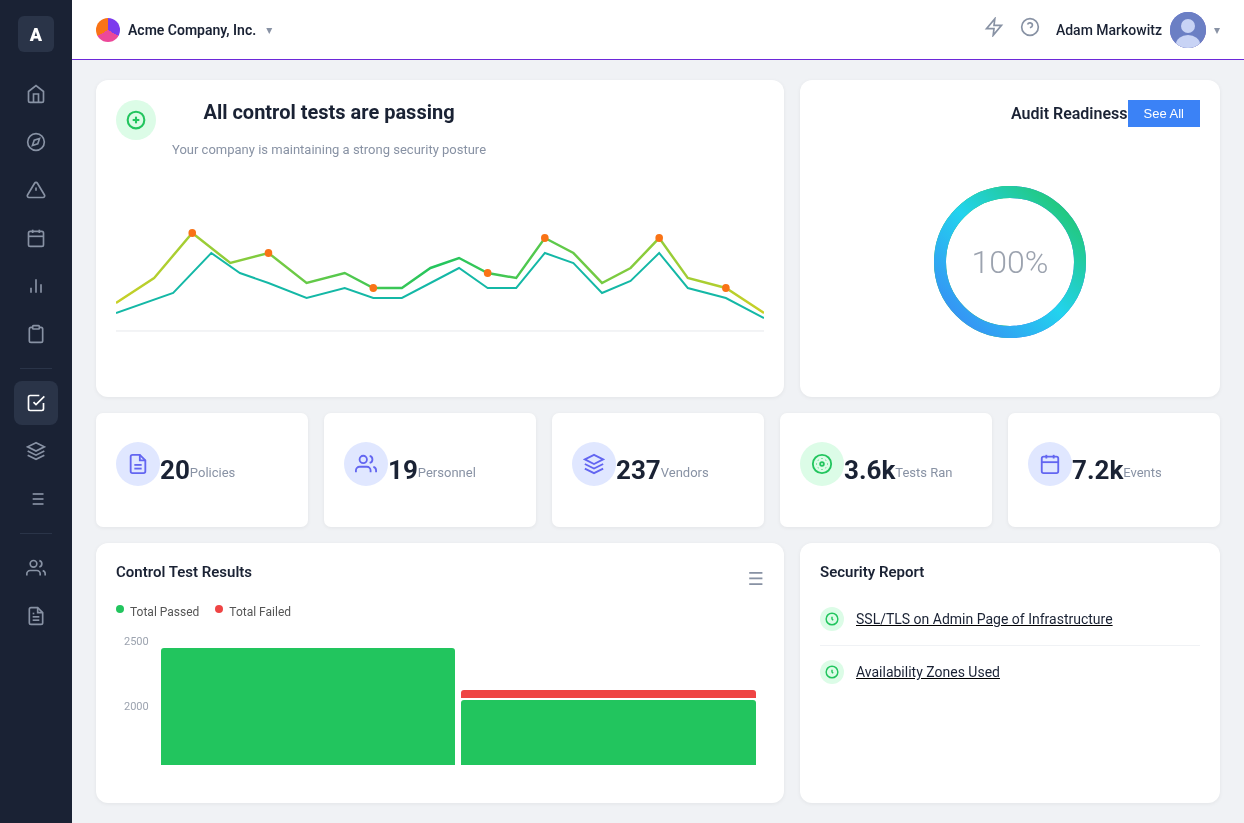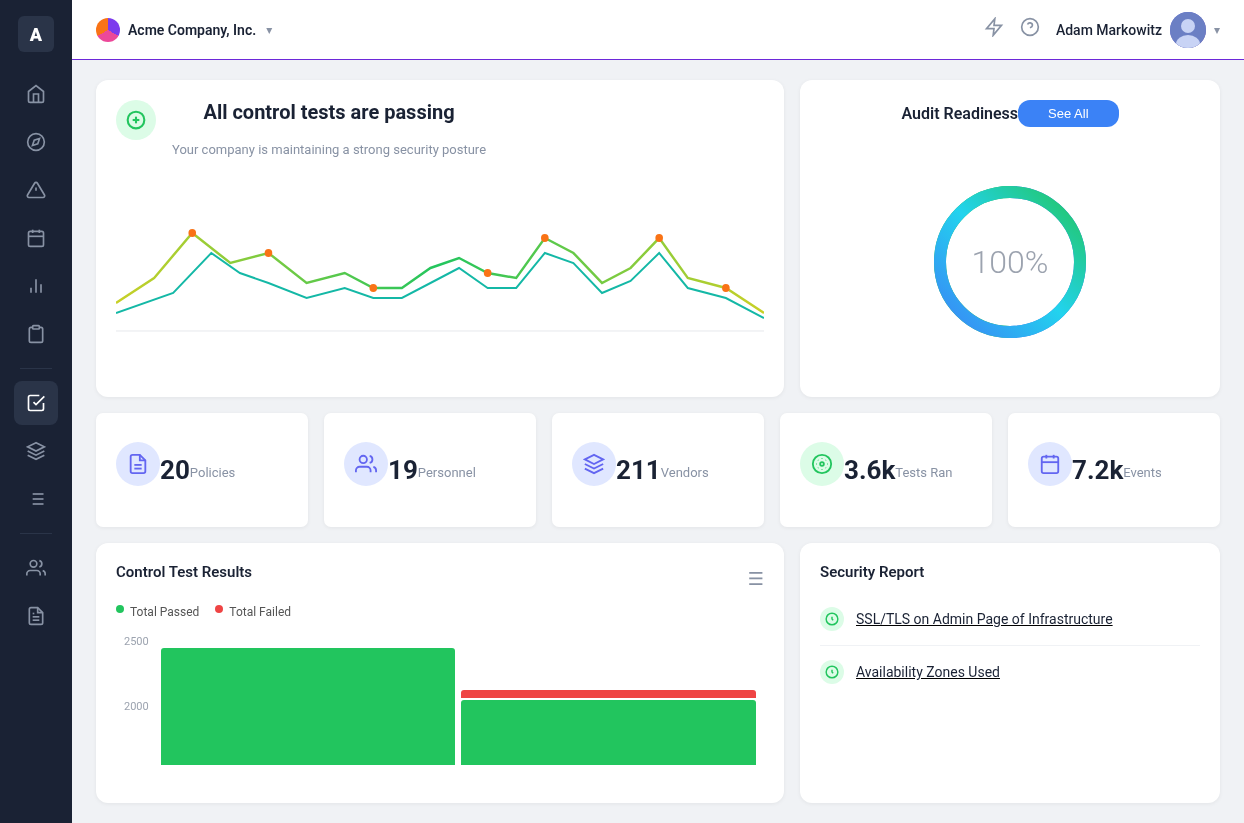--- a/index.html
+++ b/index.html
@@ -128,31 +128,31 @@
 
     
     .audit-card {
       grid-column: 2;
       grid-row: 1;
       display: flex;
       flex-direction: column;
     }
     .audit-header {
       display: flex;
-      justify-content: center;
+      justify-content: flex-end;
       align-items: center;
       margin-bottom: 20px;
     }
     .audit-title { font-size: 16px; font-weight: 600; color: #1a2234; }
     .see-all-btn {
       background: #3b82f6;
       color: #fff;
       border: none;
-      border-radius: 12px;
-      padding: 6px 30px;
+      border-radius: 0;
+      padding: 6px 16px;
       font-size: 13px;
       font-weight: 500;
       cursor: pointer;
     }
     .gauge-container {
       display: flex;
       align-items: center;
       justify-content: center;
       flex: 1;
       padding: 16px 0;
@@ -482,21 +482,21 @@
       </div>
 
       <div class="stat-card">
         <div class="stat-icon" style="background:#e0e7ff;color:#6366f1;">
           <svg width="22" height="22" viewBox="0 0 24 24" fill="none" stroke="currentColor" stroke-width="2">
               <polygon points="12,2 2,7 12,12 22,7"></polygon>
               <polyline points="2,17 12,22 22,17"></polyline>
               <polyline points="2,12 12,17 22,12"></polyline>
             </svg>
         </div>
-        <div class="stat-value">211</div>
+        <div class="stat-value">237</div>
         <div class="stat-label">Vendors</div>
       </div>
 
       <div class="stat-card">
         <div class="stat-icon" style="background:#dcfce7;color:#22c55e;">
           <svg width="22" height="22" viewBox="0 0 24 24" fill="none" stroke="currentColor" stroke-width="2">
               <circle cx="12" cy="12" r="2"></circle>
               <path d="M12 2C6.48 2 2 6.48 2 12s4.48 10 10 10 10-4.48 10-10S17.52 2 12 2z"></path>
               <path d="M12 6v.5M12 17.5V18M6 12h.5M17.5 12H18M7.76 7.76l.35.35M15.89 15.89l.35.35M7.76 16.24l.35-.35M15.89 8.11l.35-.35"></path>
             </svg>

